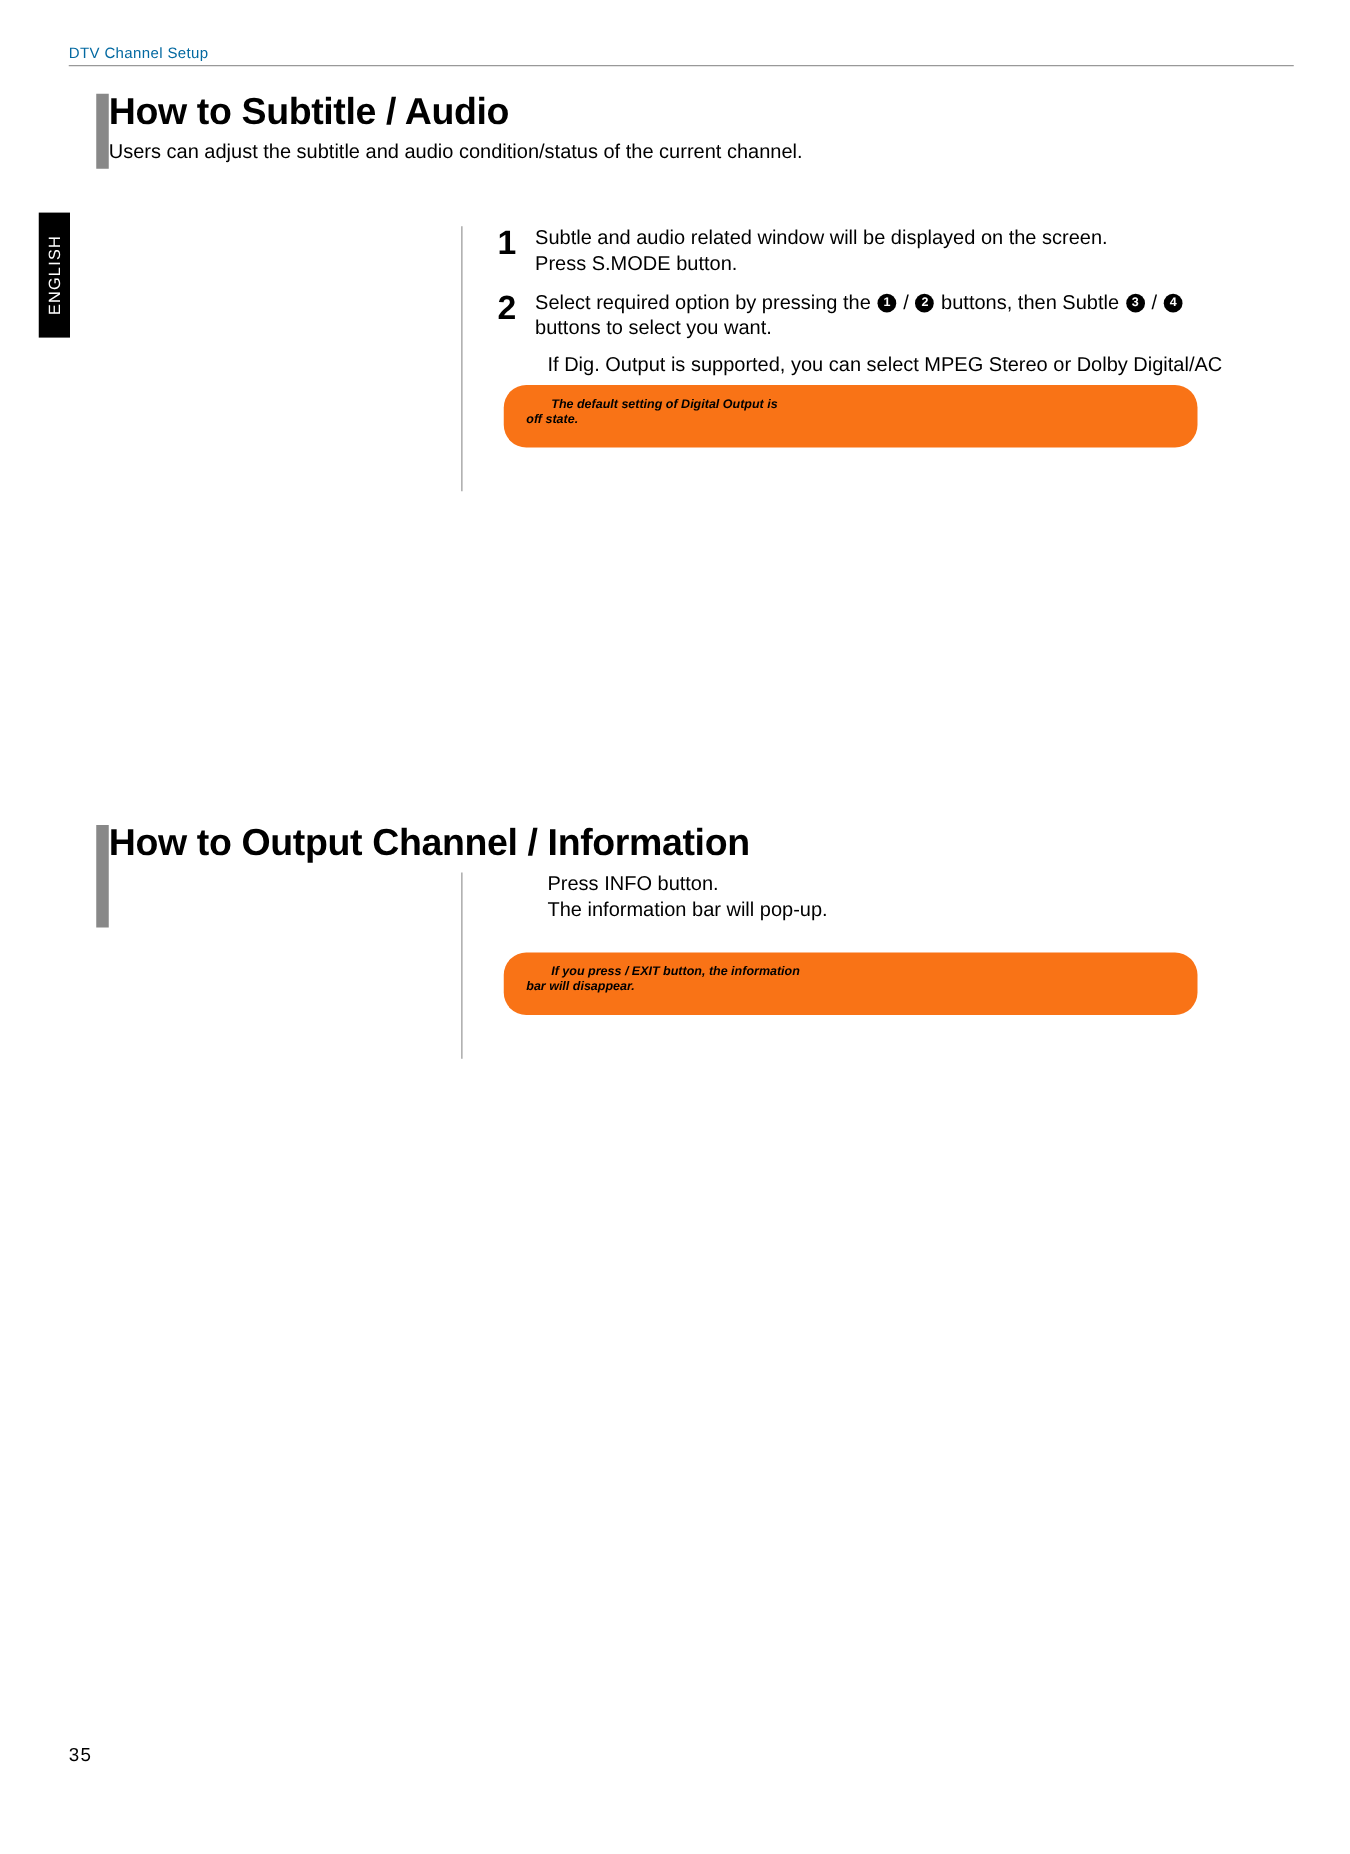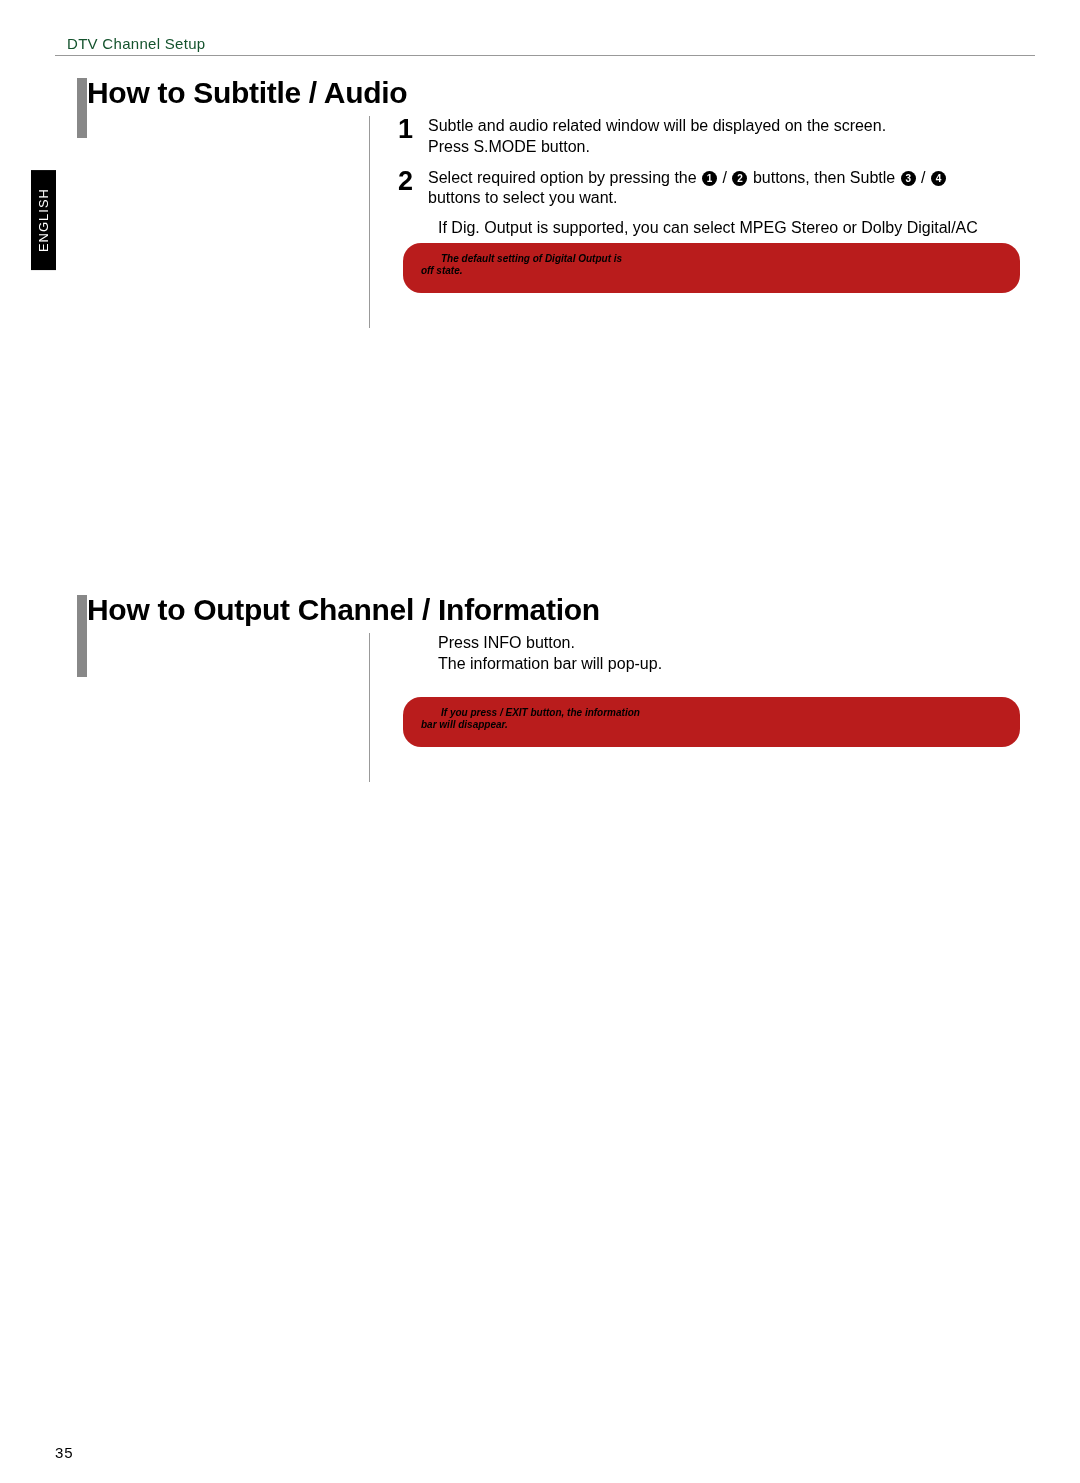--- a/index.html
+++ b/index.html
@@ -13,25 +13,24 @@
       width: 1080px;
       height: 1483px;
       position: relative;
       overflow: hidden;
     }
     .page {
       padding: 35px 0 0 55px;
       position: relative;
     }
     .header-text {
-      font-size: 15px;
-      color: #14532d;
+      font-size: 12px;
+      color: #0369a1;
       letter-spacing: 0.3px;
       padding-bottom: 3px;
-      margin-left: 12px;
     }
     .header-rule {
       border: none;
       border-top: 1px solid #999;
       margin-bottom: 20px;
       width: 980px;
     }
     .language-tab {
       position: absolute;
       left: 31px;
@@ -94,26 +93,26 @@
     .step-text .line {
       display: block;
     }
     .note-text {
       font-size: 16px;
       margin-top: 10px;
       margin-left: 40px;
       margin-bottom: 6px;
     }
     .grey-box {
-      background: #b91c1c;
+      background: #f97316;
       border-radius: 18px;
       padding: 10px 18px 14px 18px;
       margin-left: 5px;
       margin-right: 0;
-      width: 617px;
+      width: 555px;
       min-height: 50px;
     }
     .grey-box-inner {
       font-size: 10px;
       font-weight: bold;
       font-style: italic;
       color: #000;
       line-height: 1.2;
     }
     .grey-box-line1 {
@@ -135,21 +134,21 @@
       align-items: center;
       justify-content: center;
       font-size: 10px;
       font-weight: bold;
       vertical-align: middle;
       margin: 0 1px;
     }
     .page-number {
       position: absolute;
       left: 55px;
-      top: 1444px;
+      top: 1396px;
       font-size: 15px;
       letter-spacing: 1px;
       text-align: right;
     }
     .plain-step {
       font-size: 16px;
       line-height: 1.3;
       margin-left: 40px;
       margin-bottom: 22px;
     }
@@ -159,20 +158,21 @@
 
 <div class="page">
   <div class="header-text">DTV Channel Setup</div>
   <hr class="header-rule">
 
   <div class="language-tab">ENGLISH</div>
 
   <div class="section">
     <div class="section-bar" style="height:60px;"></div>
     <h2 class="section-title">How to Subtitle / Audio</h2>
+    <p class="section-desc">Users can adjust the subtitle and audio condition/status of the current channel.</p>
 
     <div class="steps-wrap">
       <div class="step">
         <div class="step-number">1</div>
         <div class="step-text">
           <span class="line">Subtle and audio related window will be displayed on the screen.</span>
           <span class="line"><span>Press </span><span>S.MODE</span><span> button.</span></span>
         </div>
       </div>
 

